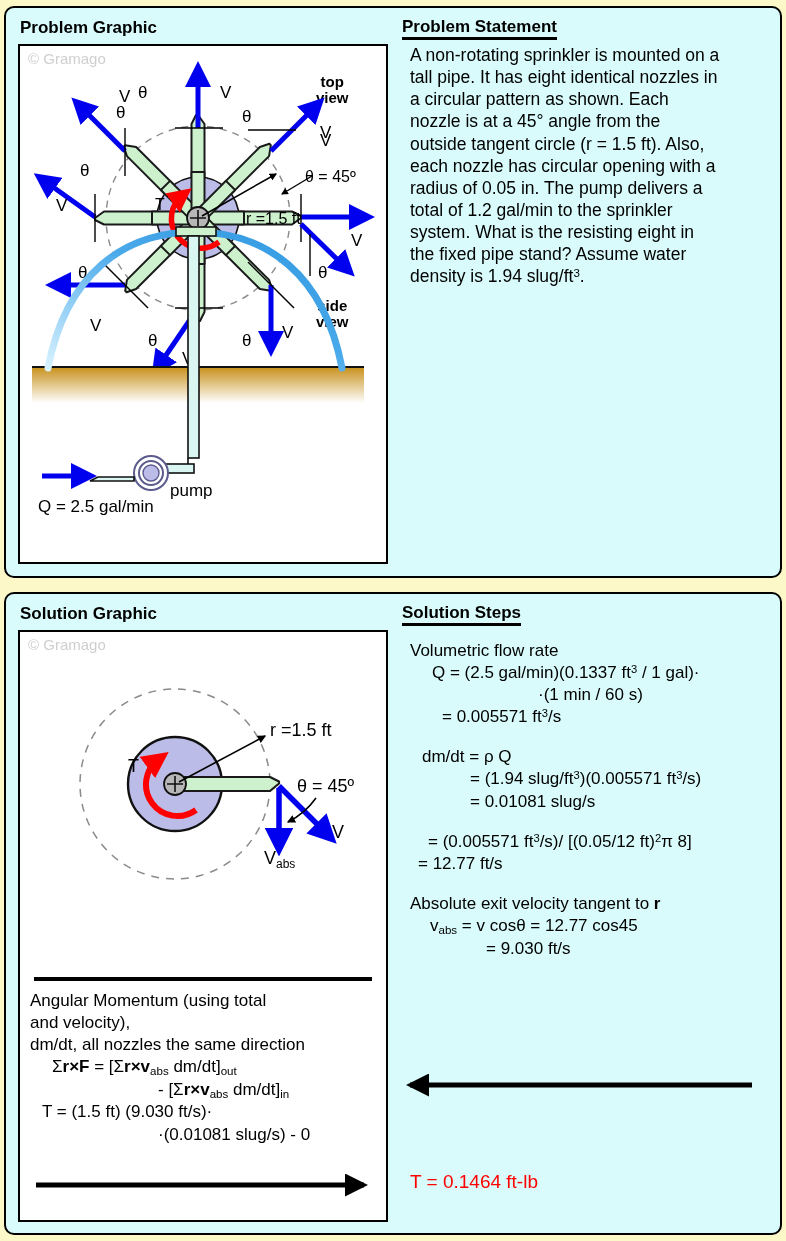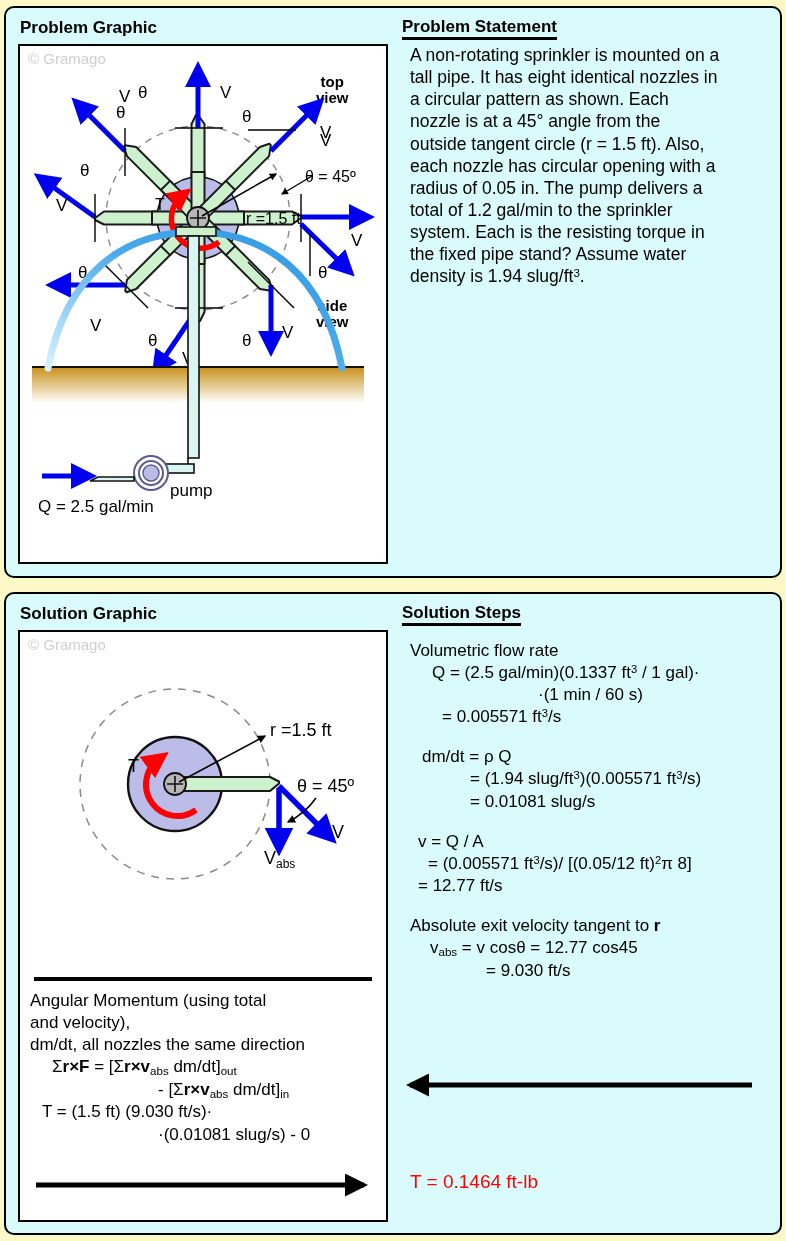--- a/index.html
+++ b/index.html
@@ -269,21 +269,21 @@
 
     <div class="textcol" id="problem-text" style="left:404px;top:36px;width:362px;">
       <div class="ln">A non-rotating sprinkler is mounted on a</div>
       <div class="ln">tall pipe. It has eight identical nozzles in</div>
       <div class="ln">a circular pattern as shown. Each</div>
       <div class="ln">nozzle is at a 45° angle from the</div>
       <div class="ln">outside tangent circle (r = 1.5 ft). Also,</div>
       <div class="ln">each nozzle has circular opening with a</div>
       <div class="ln">radius of 0.05 in. The pump delivers a</div>
       <div class="ln">total of 1.2 gal/min to the sprinkler</div>
-      <div class="ln">system. Each is the resisting torque in</div>
+      <div class="ln">system. What is the resisting eight in</div>
       <div class="ln">the fixed pipe stand? Assume water</div>
       <div class="ln">density is 1.94 slug/ft<sup>3</sup>.</div>
     </div>
   </div>
 
   <div class="panel" id="solution-panel">
 
     <div class="hdr" style="left:14px;top:10px;">Solution Graphic</div>
 
     <div class="hdr ul" style="left:396px;top:9px;">Solution Steps</div>
@@ -360,21 +360,20 @@
       <div class="ln" style="padding-left:32px;">= 0.005571 ft<sup>3</sup>/s</div>
 
       <div class="ln" style="height:18px;">&nbsp;</div>
 
       <div class="ln" style="padding-left:12px;">dm/dt = ρ Q</div>
       <div class="ln" style="padding-left:60px;">= (1.94 slug/ft<sup>3</sup>)(0.005571 ft<sup>3</sup>/s)</div>
       <div class="ln" style="padding-left:60px;">= 0.01081 slug/s</div>
 
       <div class="ln" style="height:18px;">&nbsp;</div>
 
-      <div class="ln" style="padding-left:8px;">v = Q / A</div>
       <div class="ln" style="padding-left:18px;">= (0.005571 ft<sup>3</sup>/s)/ [(0.05/12 ft)<sup>2</sup>π 8]</div>
       <div class="ln" style="padding-left:8px;">= 12.77 ft/s</div>
 
       <div class="ln" style="height:18px;">&nbsp;</div>
 
       <div class="ln">Absolute exit velocity tangent to <span class="bld">r</span></div>
       <div class="ln" style="padding-left:20px;">v<sub>abs</sub> = v cosθ = 12.77 cos45</div>
       <div class="ln" style="padding-left:76px;">= 9.030 ft/s</div>
     </div>
 

